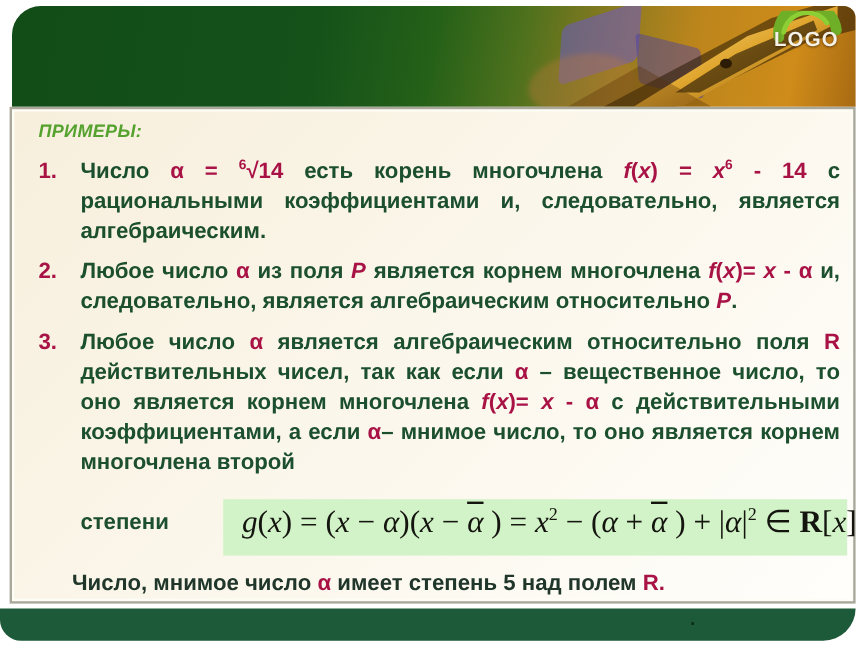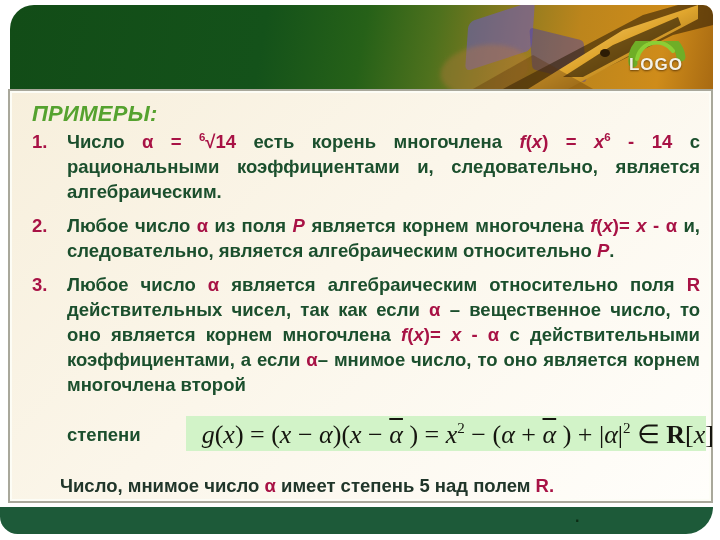--- a/index.html
+++ b/index.html
@@ -12,44 +12,44 @@
           background:linear-gradient(100deg,#124c17 0%,#14521a 36%,#266118 50%,#4e711d 60%,#8a7a20 70%,#bc851c 80%,#cf8c1a 92%,#a86a12 100%);}
   .banner .shape1{position:absolute;left:455px;top:8px;width:70px;height:46px;background:rgba(110,90,200,.55);
           transform:rotate(-18deg) skewX(-22deg);border-radius:6px;}
   .banner .shape2{position:absolute;left:520px;top:30px;width:56px;height:40px;background:rgba(70,60,170,.45);
           transform:rotate(14deg) skewX(18deg);border-radius:4px;}
   .banner .shape3{position:absolute;left:430px;top:40px;width:90px;height:50px;background:rgba(190,120,60,.35);
           transform:rotate(-8deg);border-radius:50%;filter:blur(2px);}
   .pen-svg{position:absolute;right:0;top:0;height:84px;width:240px;}
   .banner-title{position:absolute;left:28px;top:34px;color:#f7f8ef;font-size:17px;font-weight:bold;
           letter-spacing:.2px;text-shadow:1px 1px 1px rgba(0,0,0,.55);white-space:nowrap;}
-  .logo-wrap{position:absolute;right:26px;top:4px;width:64px;height:48px;margin-top:32px;}
+  .logo-wrap{position:absolute;right:10px;top:4px;width:64px;height:48px;}
   .logo-text{position:absolute;right:4px;top:14px;color:#f4f2e8;font-weight:bold;font-size:17px;
           letter-spacing:1px;text-shadow:0 1px 2px rgba(60,30,0,.7);}
 
   
   .content{position:absolute;left:8px;top:89px;width:705px;height:414px;box-sizing:border-box;
            border:2px solid #a9a89b;box-shadow:inset 0 0 0 2px #fdfdf6;
            background:linear-gradient(135deg,#f7efdc 0%,#fbf6ea 45%,#fffefb 100%);
            color:#1b4f2d;}
-  .examples{position:absolute;left:22px;top:10px;color:#55a22f;font-size:22px;font-weight:bold;
+  .examples{position:absolute;left:22px;top:10px;color:#55a22f;font-size:15px;font-weight:bold;
            font-style:italic;letter-spacing:.3px;}
   .list{position:absolute;left:22px;top:38px;width:668px;}
   .item{position:relative;padding-left:35px;margin-bottom:9px;font-size:18.5px;font-weight:bold;
         line-height:25px;text-align:justify;}
   .marker{position:absolute;left:0;top:0;color:#a81245;}
   .m{color:#a81245;}
   .mi{color:#a81245;font-style:italic;}
   .sup{vertical-align:super;font-size:0.62em;line-height:0;}
   .tail-row{position:relative;padding-left:35px;font-size:18.5px;font-weight:bold;line-height:25px;
         display:flex;align-items:flex-start;margin-top:17px;}
   .tail-word{padding-top:8px;}
 
   
-  .formula-box{margin-left:45px;margin-top:2px;background:#d2f3c8;padding:6px 14px 4px 16px;
+  .formula-box{margin-left:45px;margin-top:2px;background:#d2f3c8;padding:6px 14px 16px 16px;
         width:490px;font-family:"Liberation Serif",serif;font-weight:normal;
         font-size:26px;color:#15150f;text-align:left;white-space:nowrap;}
   .f{font-style:normal;}
   .fit{font-style:italic;}
   .fov{font-style:italic;text-decoration:overline;}
   .fsup{vertical-align:super;font-size:0.58em;line-height:0;}
   .fb{font-weight:bold;}
 
   .conclusion{position:absolute;left:50px;top:384px;font-size:18.5px;font-weight:bold;
         color:#20362a;}

